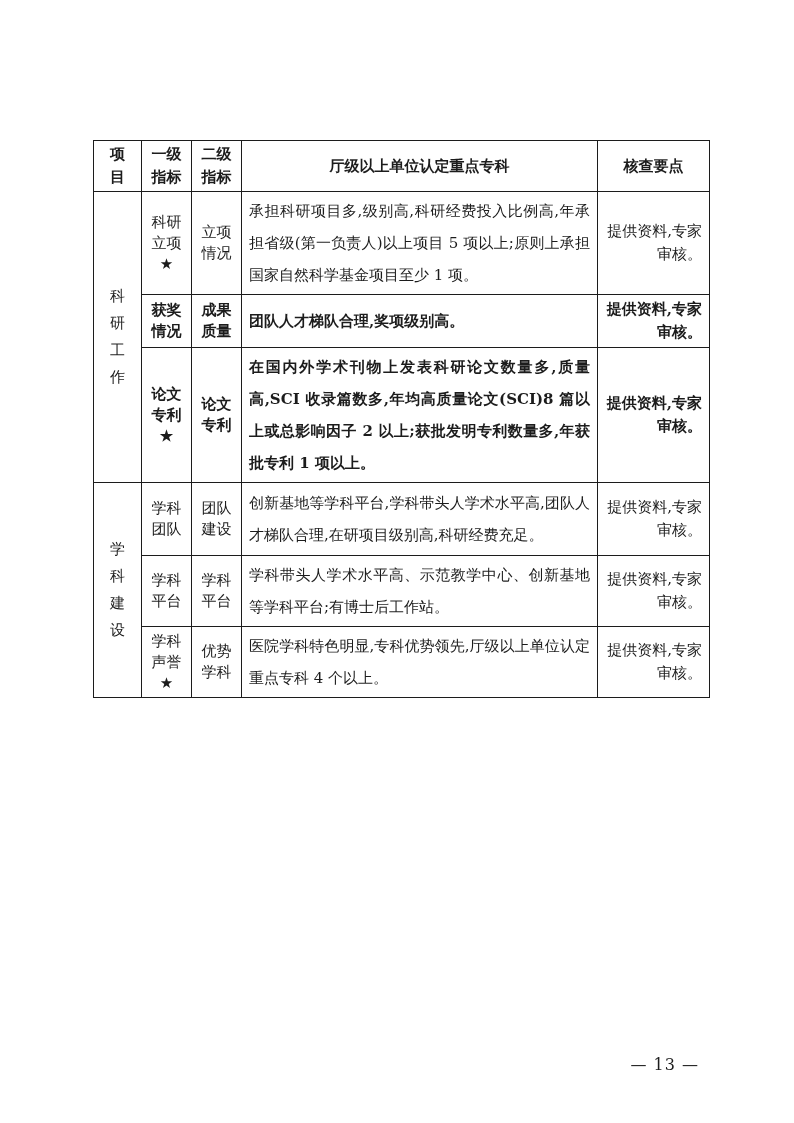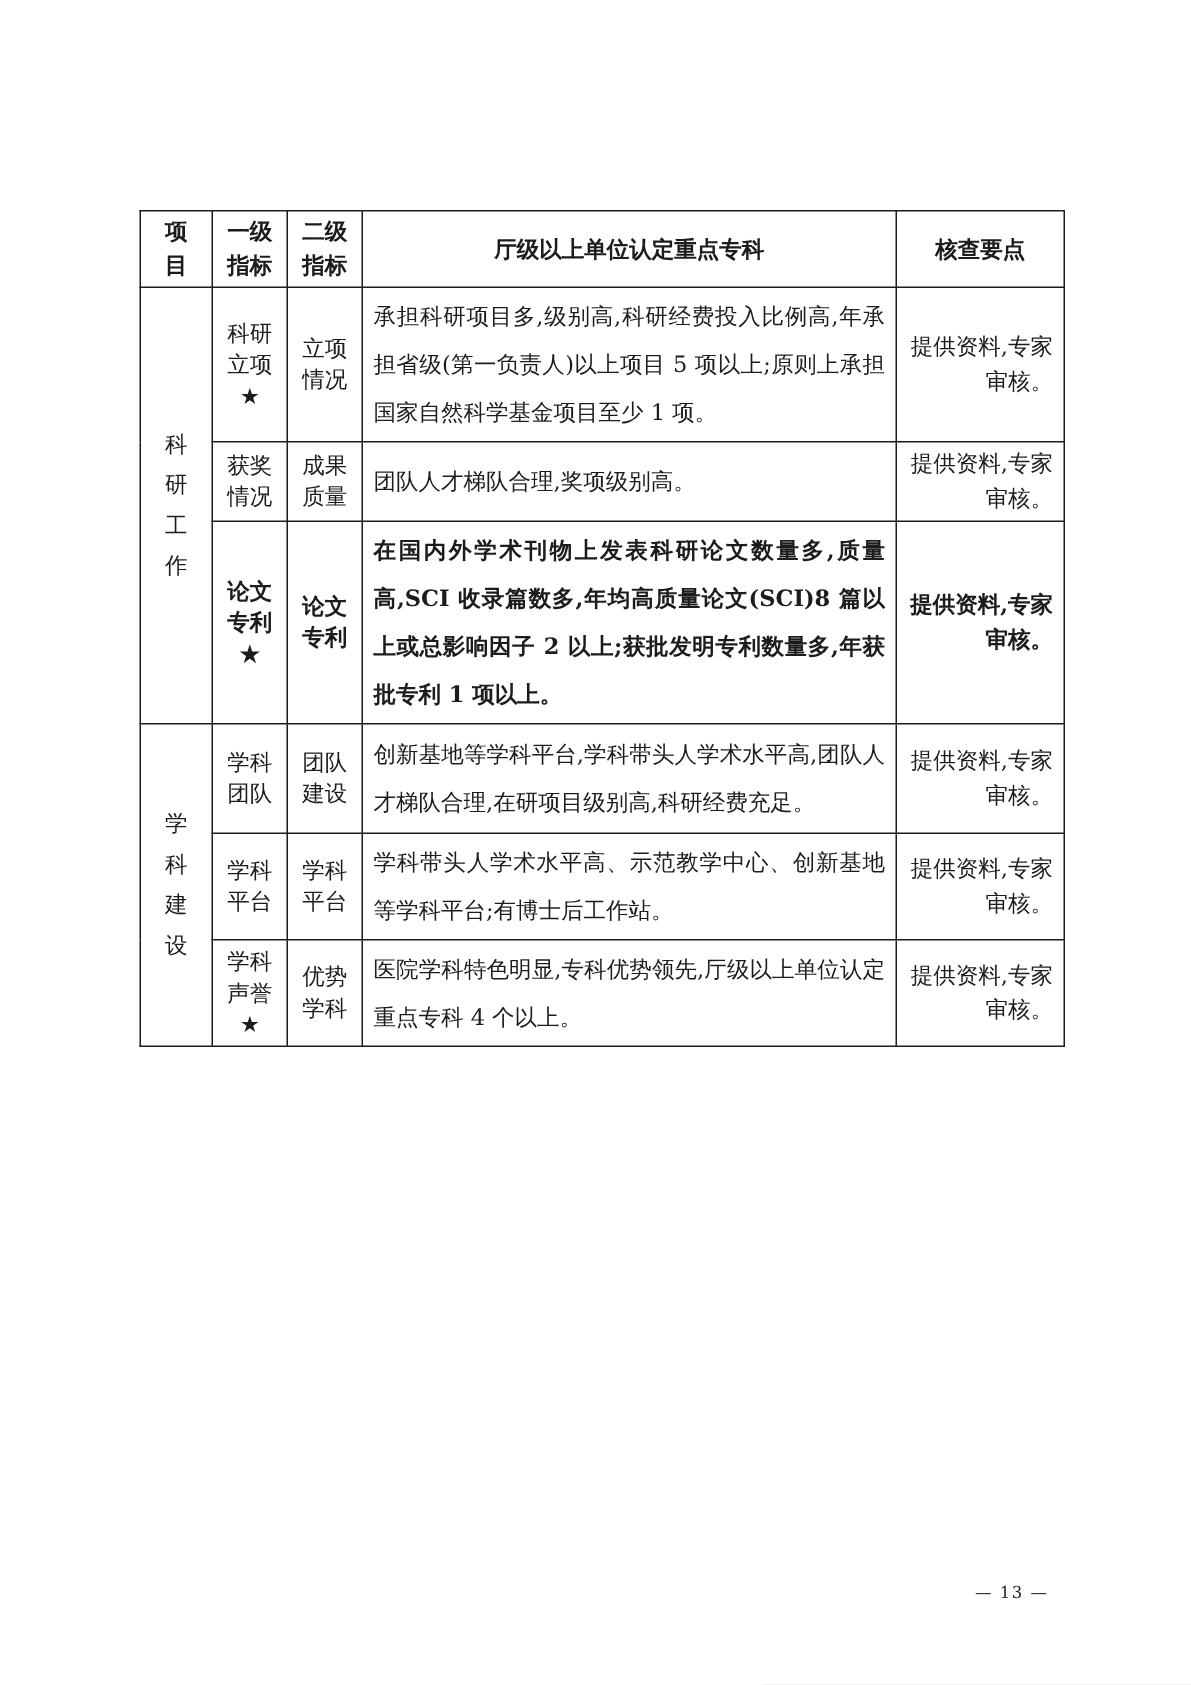--- a/index.html
+++ b/index.html
@@ -48,21 +48,21 @@
     line-height:32px;
     padding:3px 7px;
   }
   td.check {
     text-align:right;
     line-height:23px;
     padding:3px 7px;
   }
   tr.hr  { height:51px; }
   tr.r1  { height:71px; }
-  tr.r2  { height:49px; }
+  tr.r2  { height:49px;font-weight:bold; }
   tr.r3  { height:99px;font-weight:bold; }
   tr.r4  { height:73px; }
   tr.r5  { height:52px; }
   tr.r6  { height:60px; }
 
   .notes {
     position:absolute;
     left:88px; top:632px;
     width:622px;
     font-size:15.5px;
@@ -74,21 +74,21 @@
     font-weight:bold;
   }
   .note-item {
     margin:0;
     text-indent:42px;
     white-space:pre-line;
   }
   .page-number {
     position:absolute;
     top:1055px; right:95px;
-    font-size:11px;
+    font-size:16px;
     letter-spacing:1px;
   }
 </style>
 </head>
 <body>
 
 <div class="page">
 
   <table class="spec-table">
     <colgroup>

